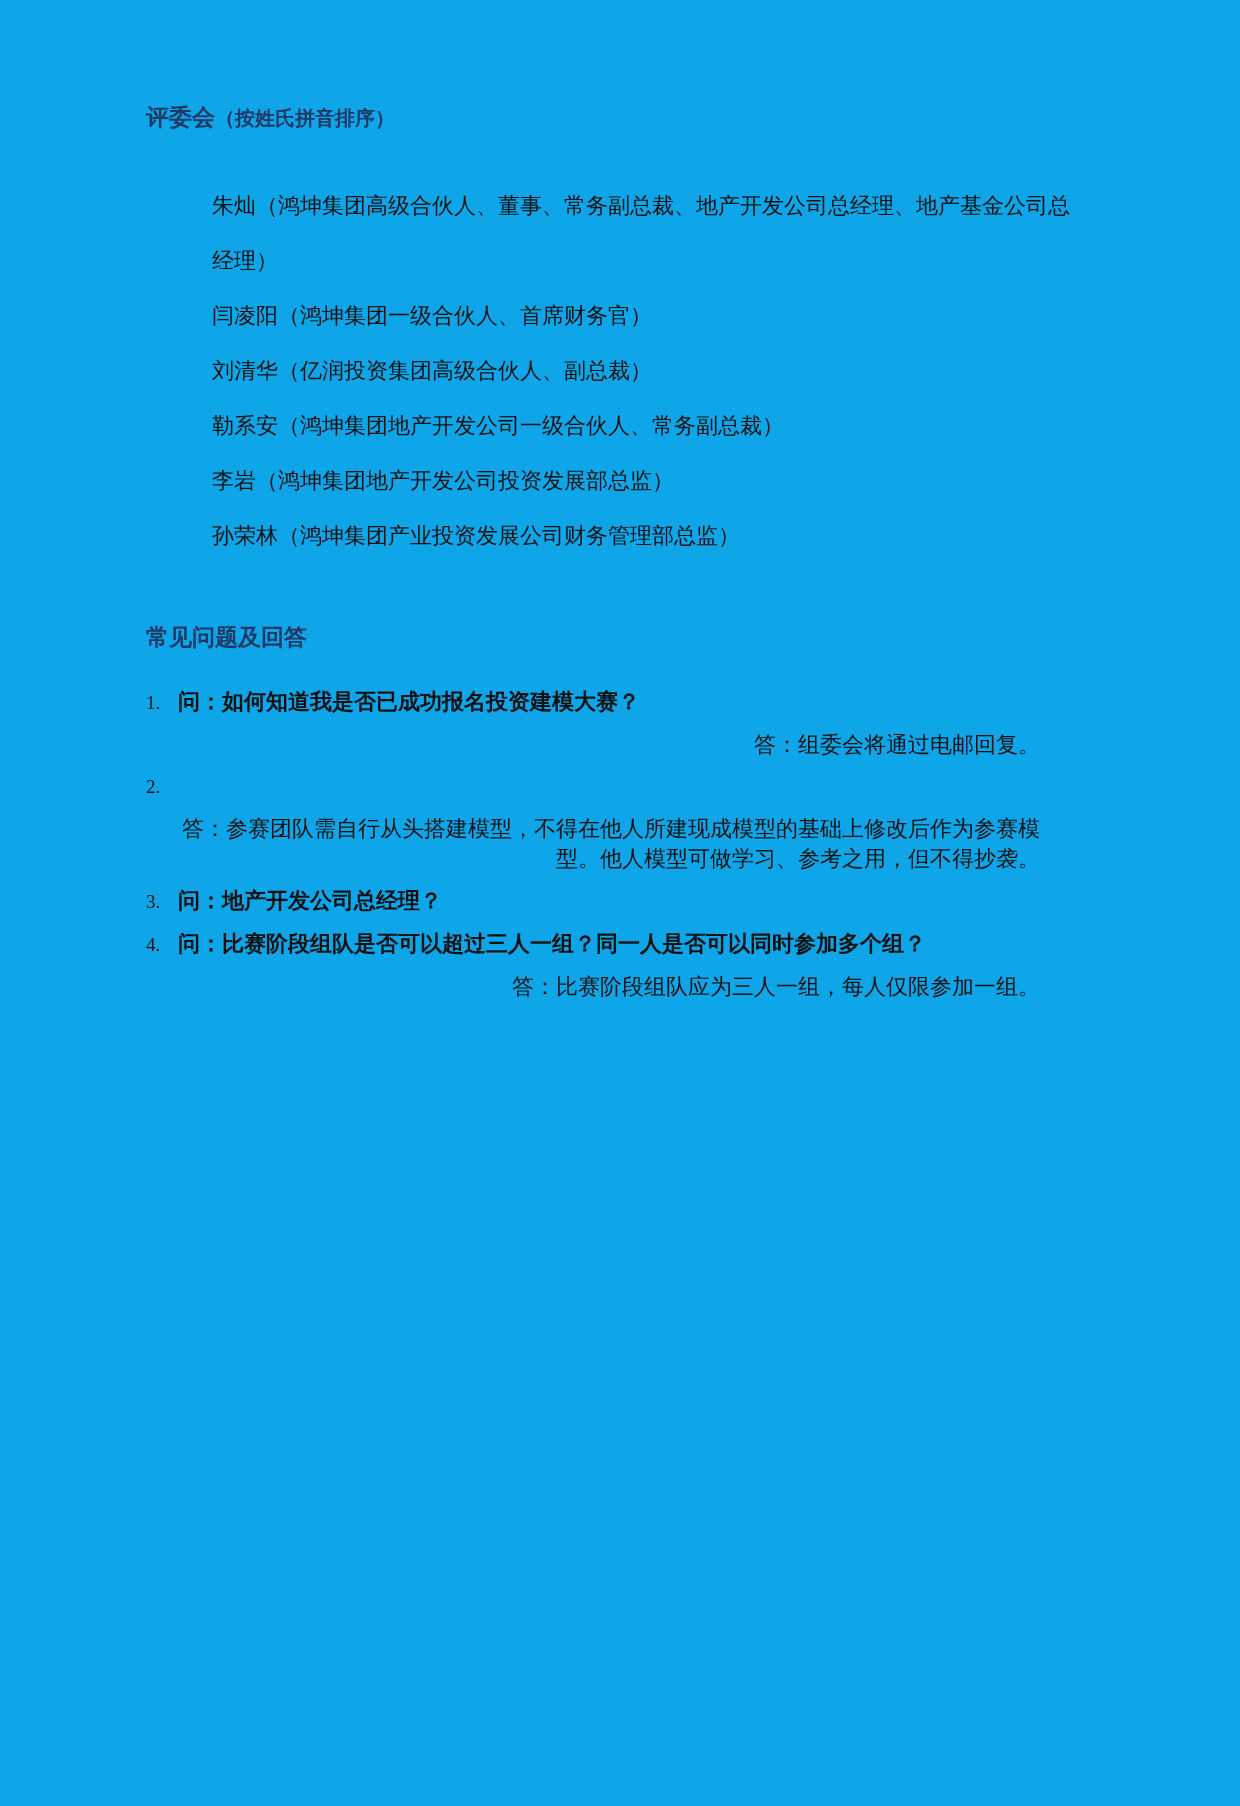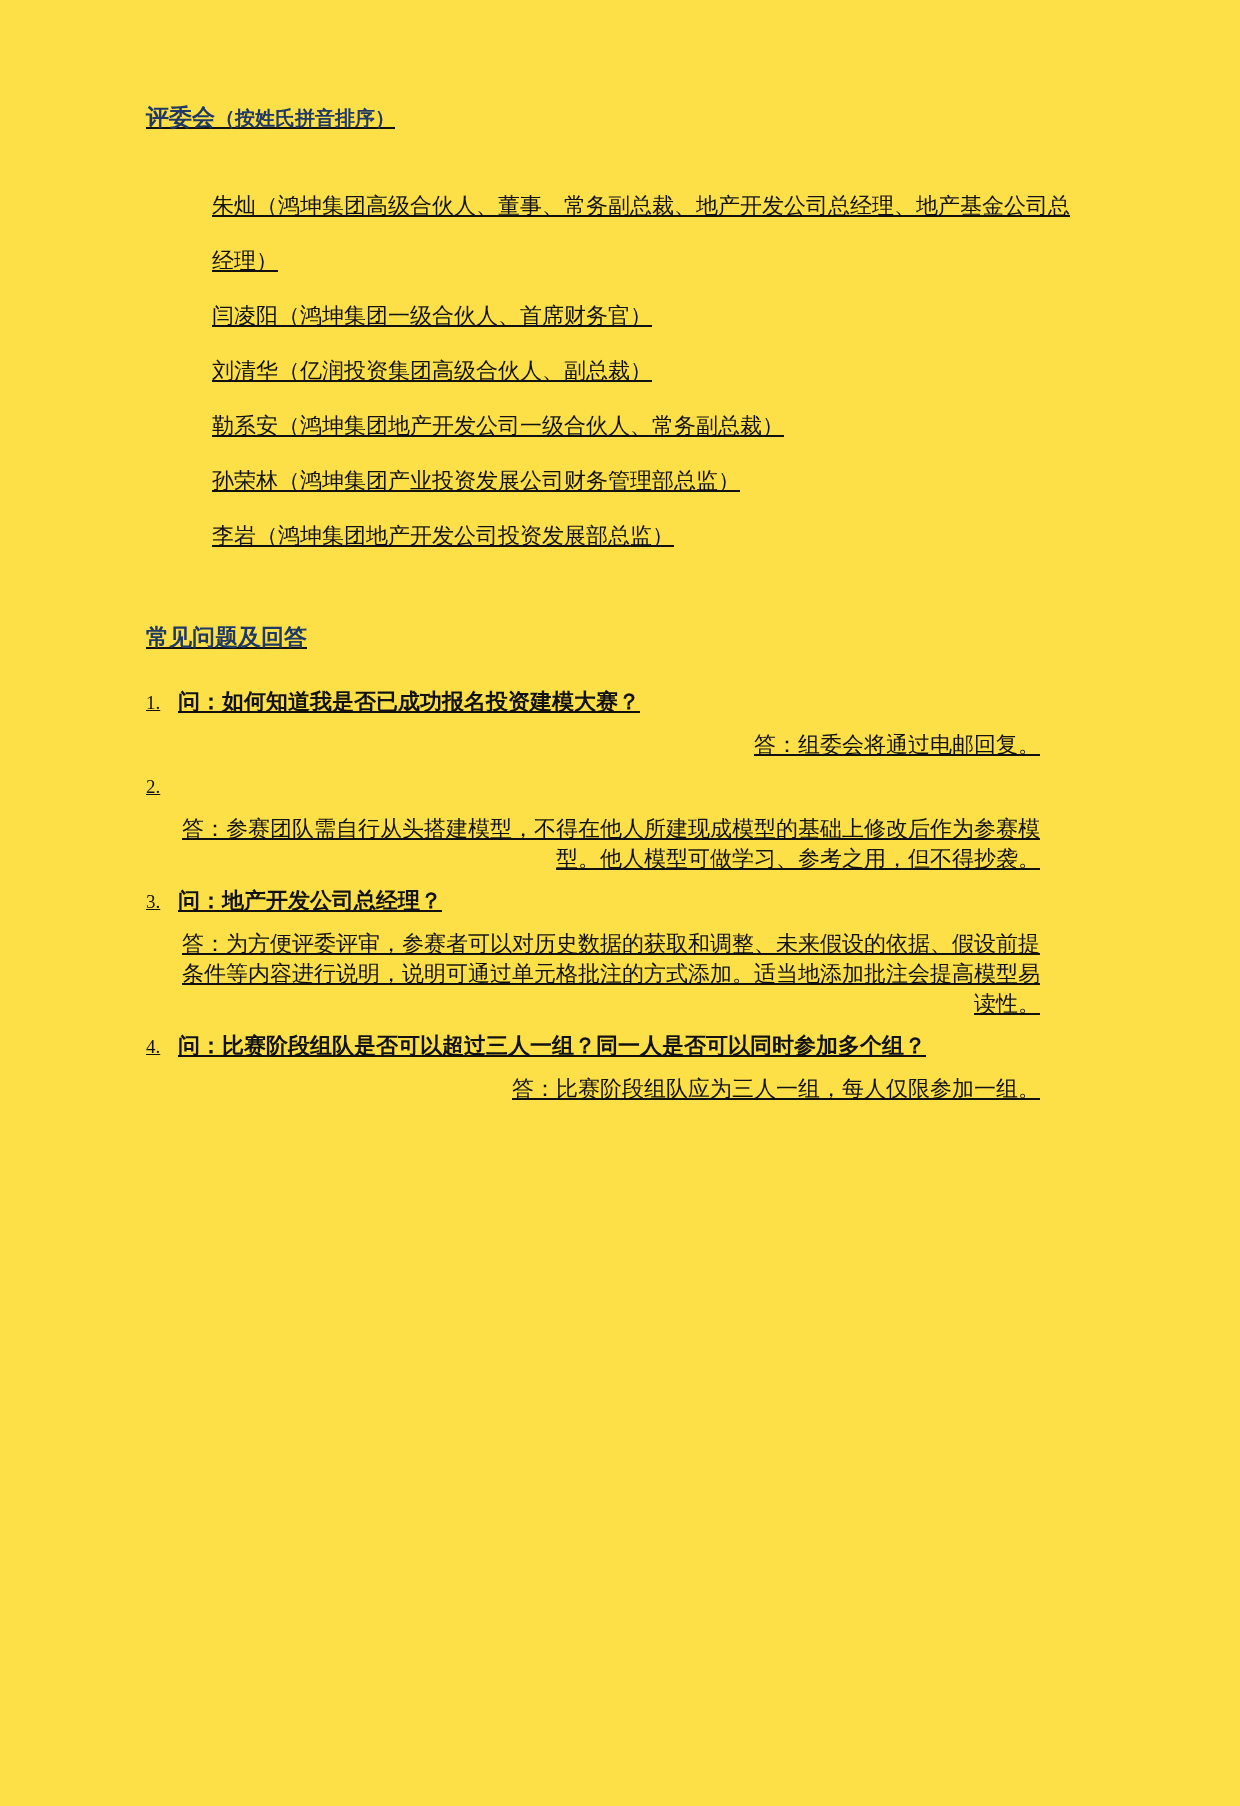--- a/index.html
+++ b/index.html
@@ -1,24 +1,23 @@
 <!DOCTYPE html>
 <html><head>
 <meta charset="utf-8">
 <style>
   html, body { margin: 0; padding: 0; }
   .page {
     position: relative;
     width: 1240px;
     height: 1806px;
-    background: #fde047;
+    background: #0ea5e9;
     color: #111111;
     font-family: "Liberation Serif", "DejaVu Serif", serif;
     overflow: hidden;
-    text-decoration: underline;
   }
   .content {
     padding: 103px 150px 0 146px;
   }
   .sec-title {
     margin: 0;
     font-family: "Liberation Sans", "DejaVu Sans", sans-serif;
     font-weight: bold;
     font-size: 23px;
     line-height: 28px;
@@ -71,22 +70,22 @@
 <div class="page">
   <div class="content">
 
     <h2 class="sec-title"><span>评委会</span><span class="title-suffix">（按姓氏拼音排序）</span></h2>
 
     <div class="judges-list">
       <div class="judge">朱灿（鸿坤集团高级合伙人、董事、常务副总裁、地产开发公司总经理、地产基金公司总经理）</div>
       <div class="judge">闫凌阳（鸿坤集团一级合伙人、首席财务官）</div>
       <div class="judge">刘清华（亿润投资集团高级合伙人、副总裁）</div>
       <div class="judge">勒系安（鸿坤集团地产开发公司一级合伙人、常务副总裁）</div>
+      <div class="judge">李岩（鸿坤集团地产开发公司投资发展部总监）</div>
       <div class="judge">孙荣林（鸿坤集团产业投资发展公司财务管理部总监）</div>
-      <div class="judge">李岩（鸿坤集团地产开发公司投资发展部总监）</div>
     </div>
 
     <h2 class="sec-title faq-title">常见问题及回答</h2>
 
     <div class="faq-list">
 
       <div class="faq-item">
         <div class="q-row">
           <span class="num">1.</span>
           <span class="q-text"><span>问：</span><span>如何知道我是否已成功报名投资建模大赛？</span></span>
@@ -99,21 +98,20 @@
           <span class="num">2.</span>
         </div>
         <div class="a-row"><span>答：</span><span>参赛团队需自行从头搭建模型，不得在他人所建现成模型的基础上修改后作为参赛模型。他人模型可做学习、参考之用，但不得抄袭。</span></div>
       </div>
 
       <div class="faq-item">
         <div class="q-row">
           <span class="num">3.</span>
           <span class="q-text"><span>问：</span><span>地产开发公司总经理？</span></span>
         </div>
-        <div class="a-row"><span>答：</span><span>为方便评委评审，参赛者可以对历史数据的获取和调整、未来假设的依据、假设前提条件等内容进行说明，说明可通过单元格批注的方式添加。适当地添加批注会提高模型易读性。</span></div>
       </div>
 
       <div class="faq-item">
         <div class="q-row">
           <span class="num">4.</span>
           <span class="q-text"><span>问：</span><span>比赛阶段组队是否可以超过三人一组？同一人是否可以同时参加多个组？</span></span>
         </div>
         <div class="a-row"><span>答：</span><span>比赛阶段组队应为三人一组，每人仅限参加一组。</span></div>
       </div>
 

